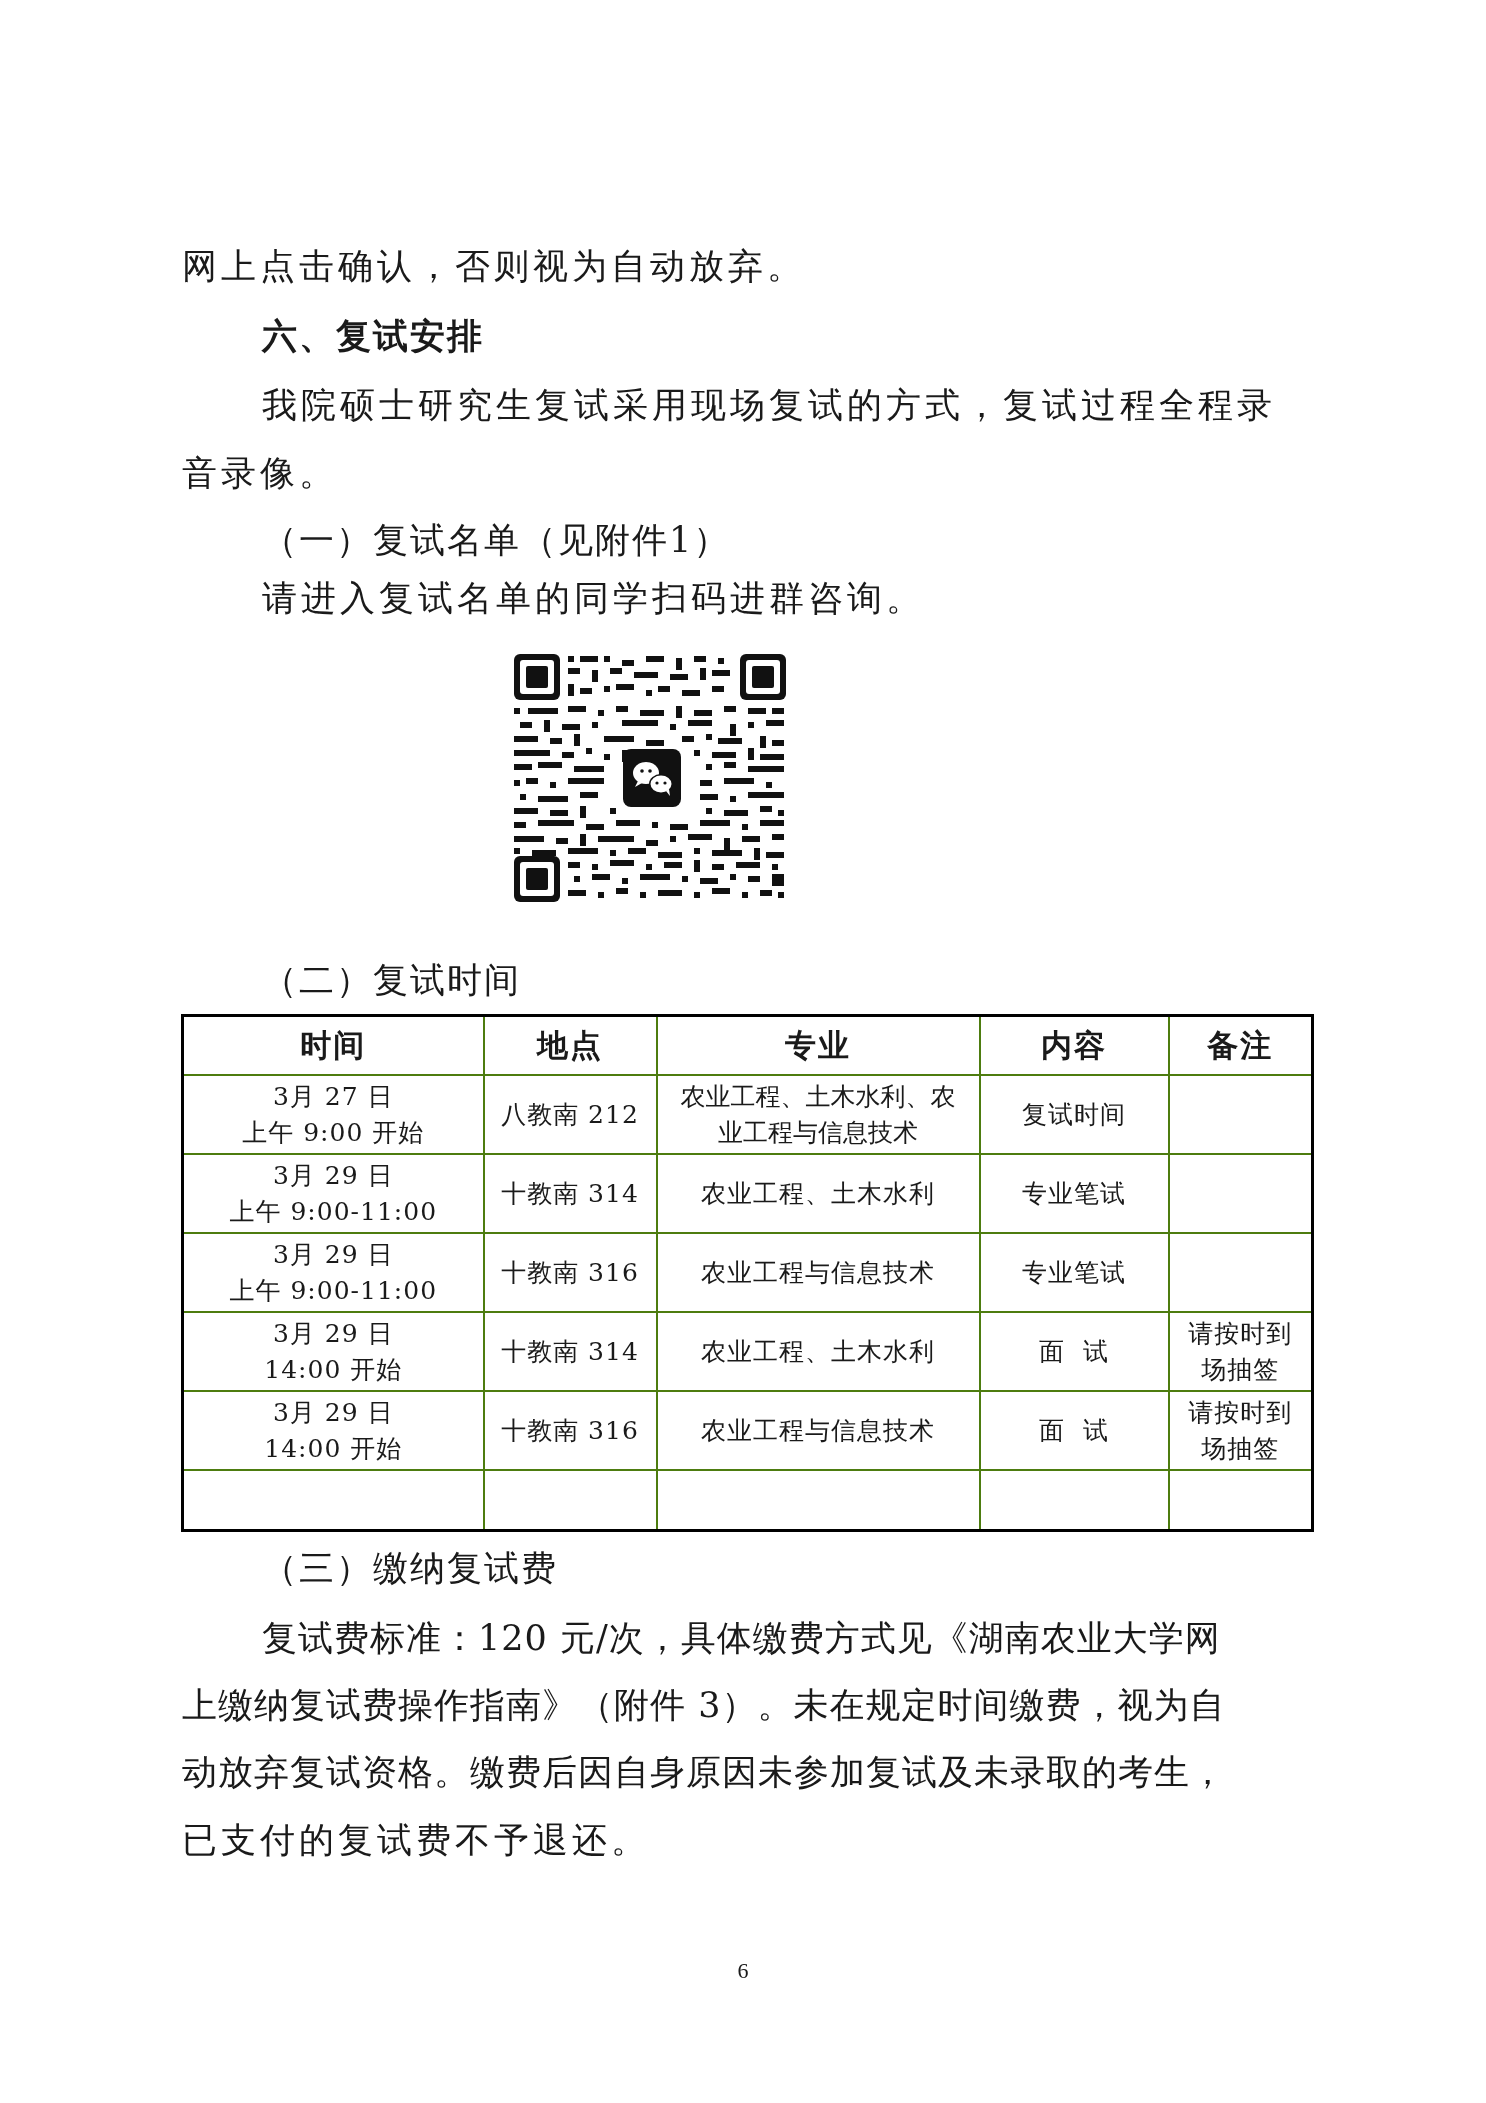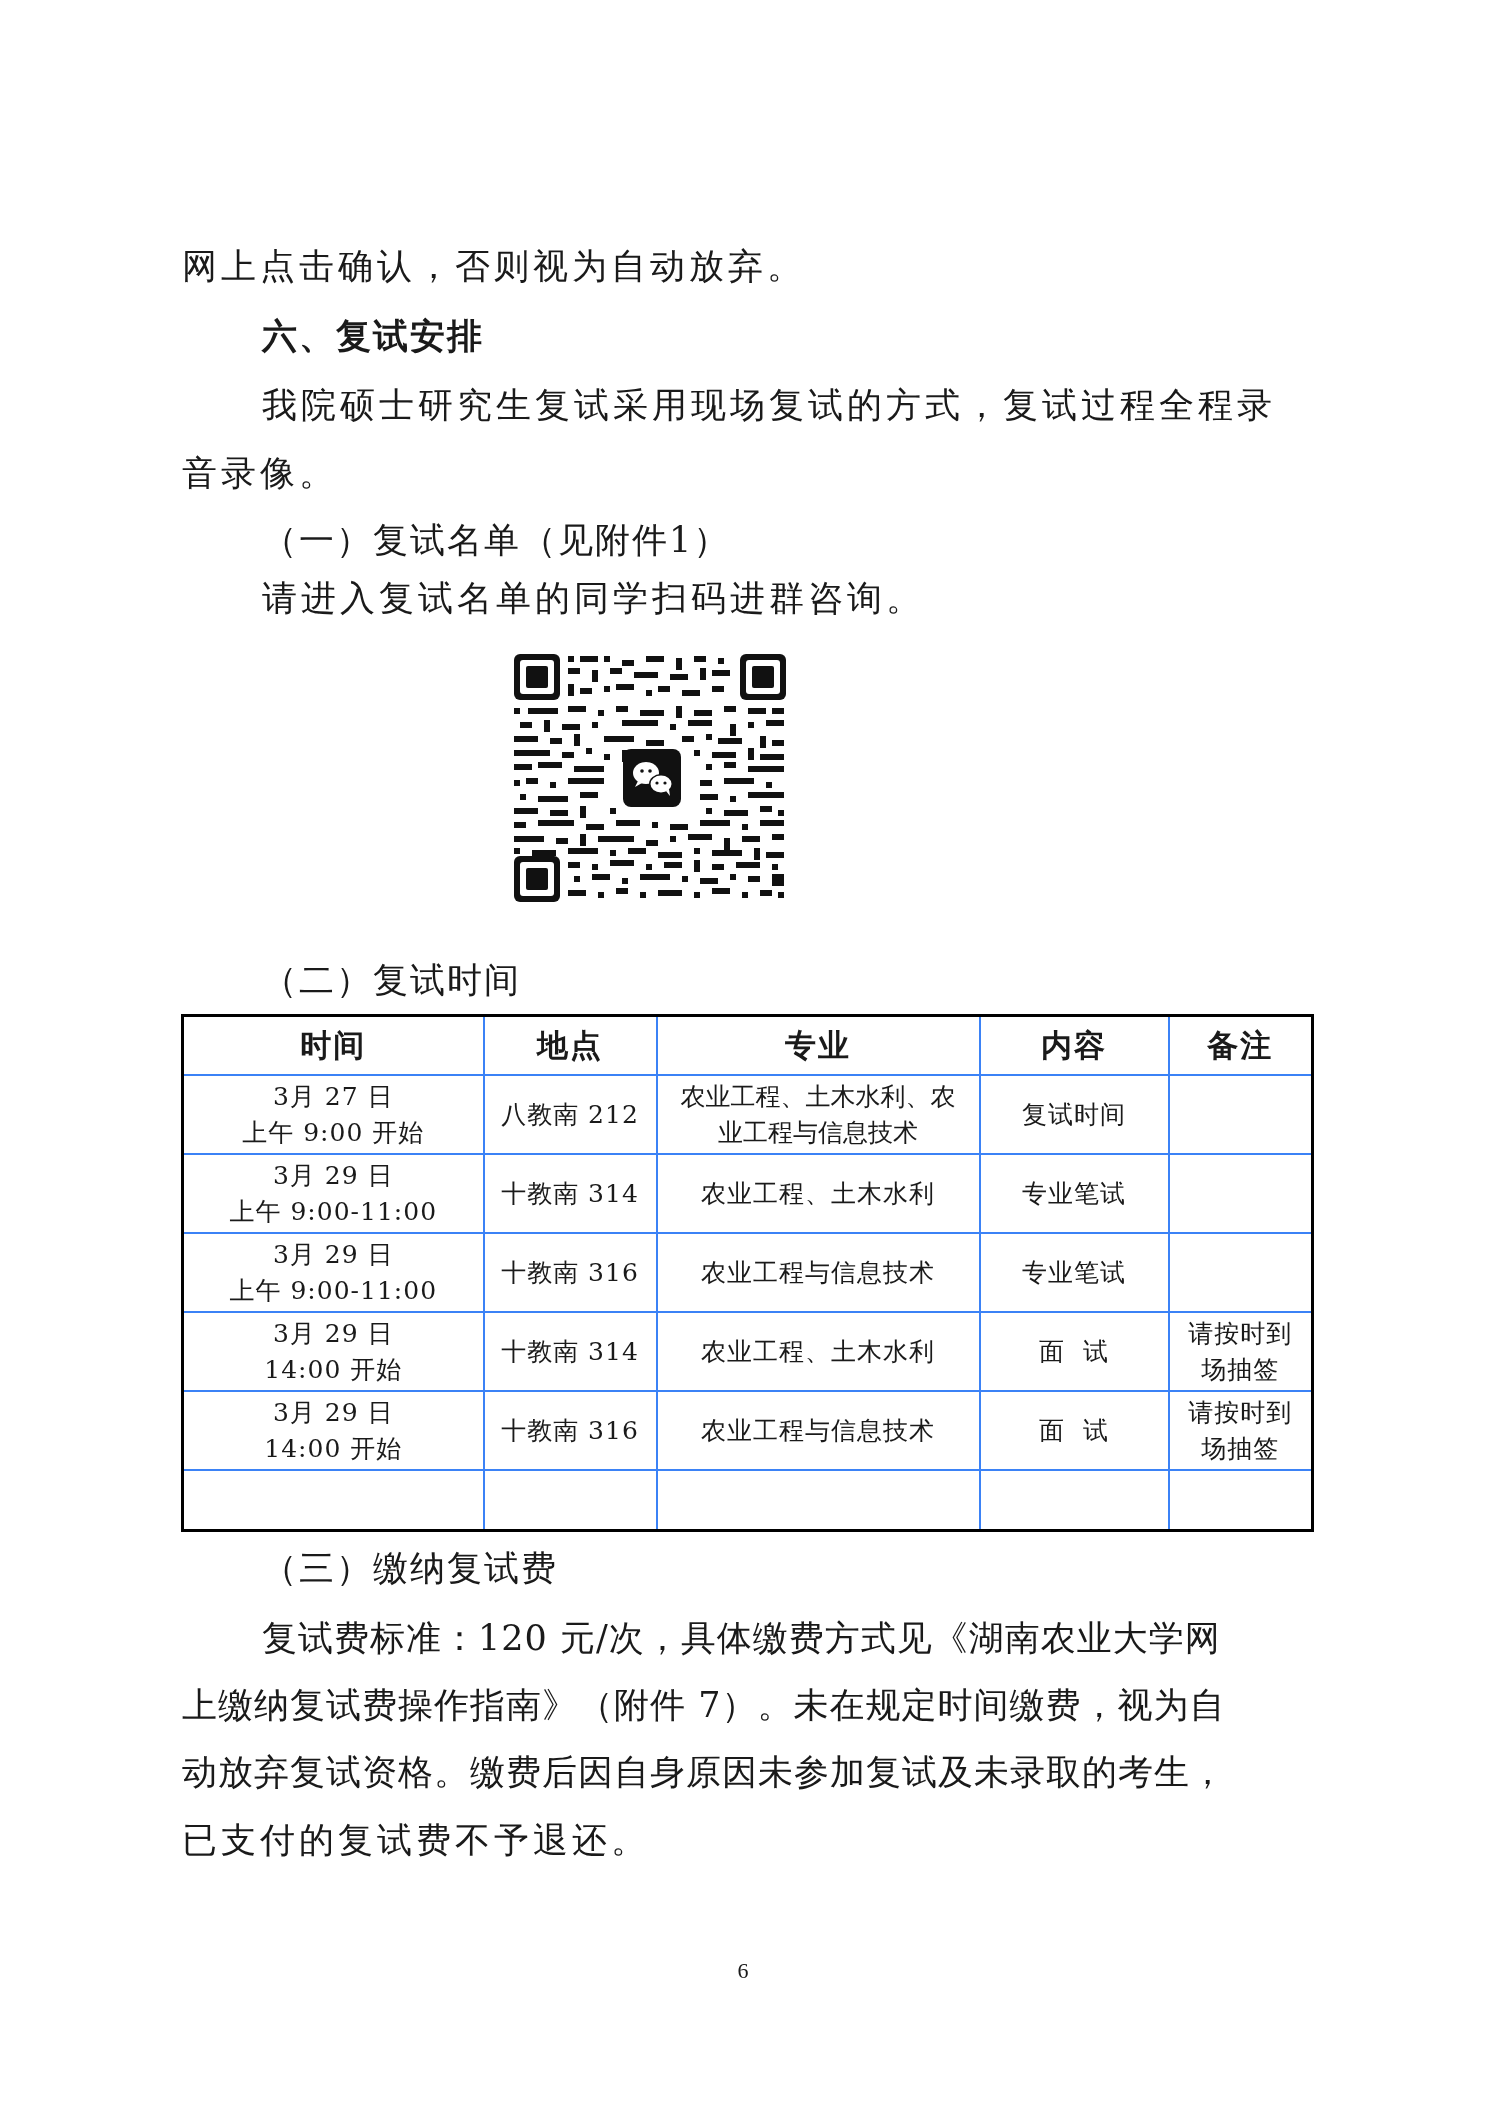--- a/index.html
+++ b/index.html
@@ -20,21 +20,21 @@
   .qr {
     position: absolute; left: 508px; top: 650px; width: 284px; height: 256px;
   }
 
   table.sched {
     position: absolute; left: 181px; top: 1014px; width: 1130px;
     border-collapse: collapse; table-layout: fixed;
     border: 3px solid #000;
   }
   table.sched th, table.sched td {
-    border: 2px solid #3b82f6; text-align: center; vertical-align: middle;
+    border: 2px solid #4d7c0f; text-align: center; vertical-align: middle;
     padding: 0; font-weight: normal;
   }
   table.sched th {
     font-family: "DejaVu Sans", "Liberation Sans", sans-serif; font-weight: bold;
     font-size: 31px; height: 57px; letter-spacing: 2px;
   }
   table.sched td {
     font-size: 25px; line-height: 36px; height: 77px; letter-spacing: 1px;
   }
   table.sched tr.empty td { height: 58px; }
@@ -344,18 +344,18 @@
         <td></td>
         <td></td>
         <td></td>
       </tr>
     </tbody>
   </table>
 
   <div class="line indent" style="top:1548px; letter-spacing:2px;">（三）缴纳复试费</div>
 
   <div class="line indent" style="top:1618px; width:1048px; letter-spacing:1px;">复试费标准：120 元/次，具体缴费方式见《湖南农业大学网</div>
-  <div class="line" style="top:1685px; letter-spacing:1px;">上缴纳复试费操作指南》（附件 7）。未在规定时间缴费，视为自</div>
+  <div class="line" style="top:1685px; letter-spacing:1px;">上缴纳复试费操作指南》（附件 3）。未在规定时间缴费，视为自</div>
   <div class="line" style="top:1752px; letter-spacing:1px;">动放弃复试资格。缴费后因自身原因未参加复试及未录取的考生，</div>
   <div class="line" style="top:1820px;">已支付的复试费不予退还。</div>
 
   <div class="pagenum">6</div>
 </div>
 
 </body></html>

